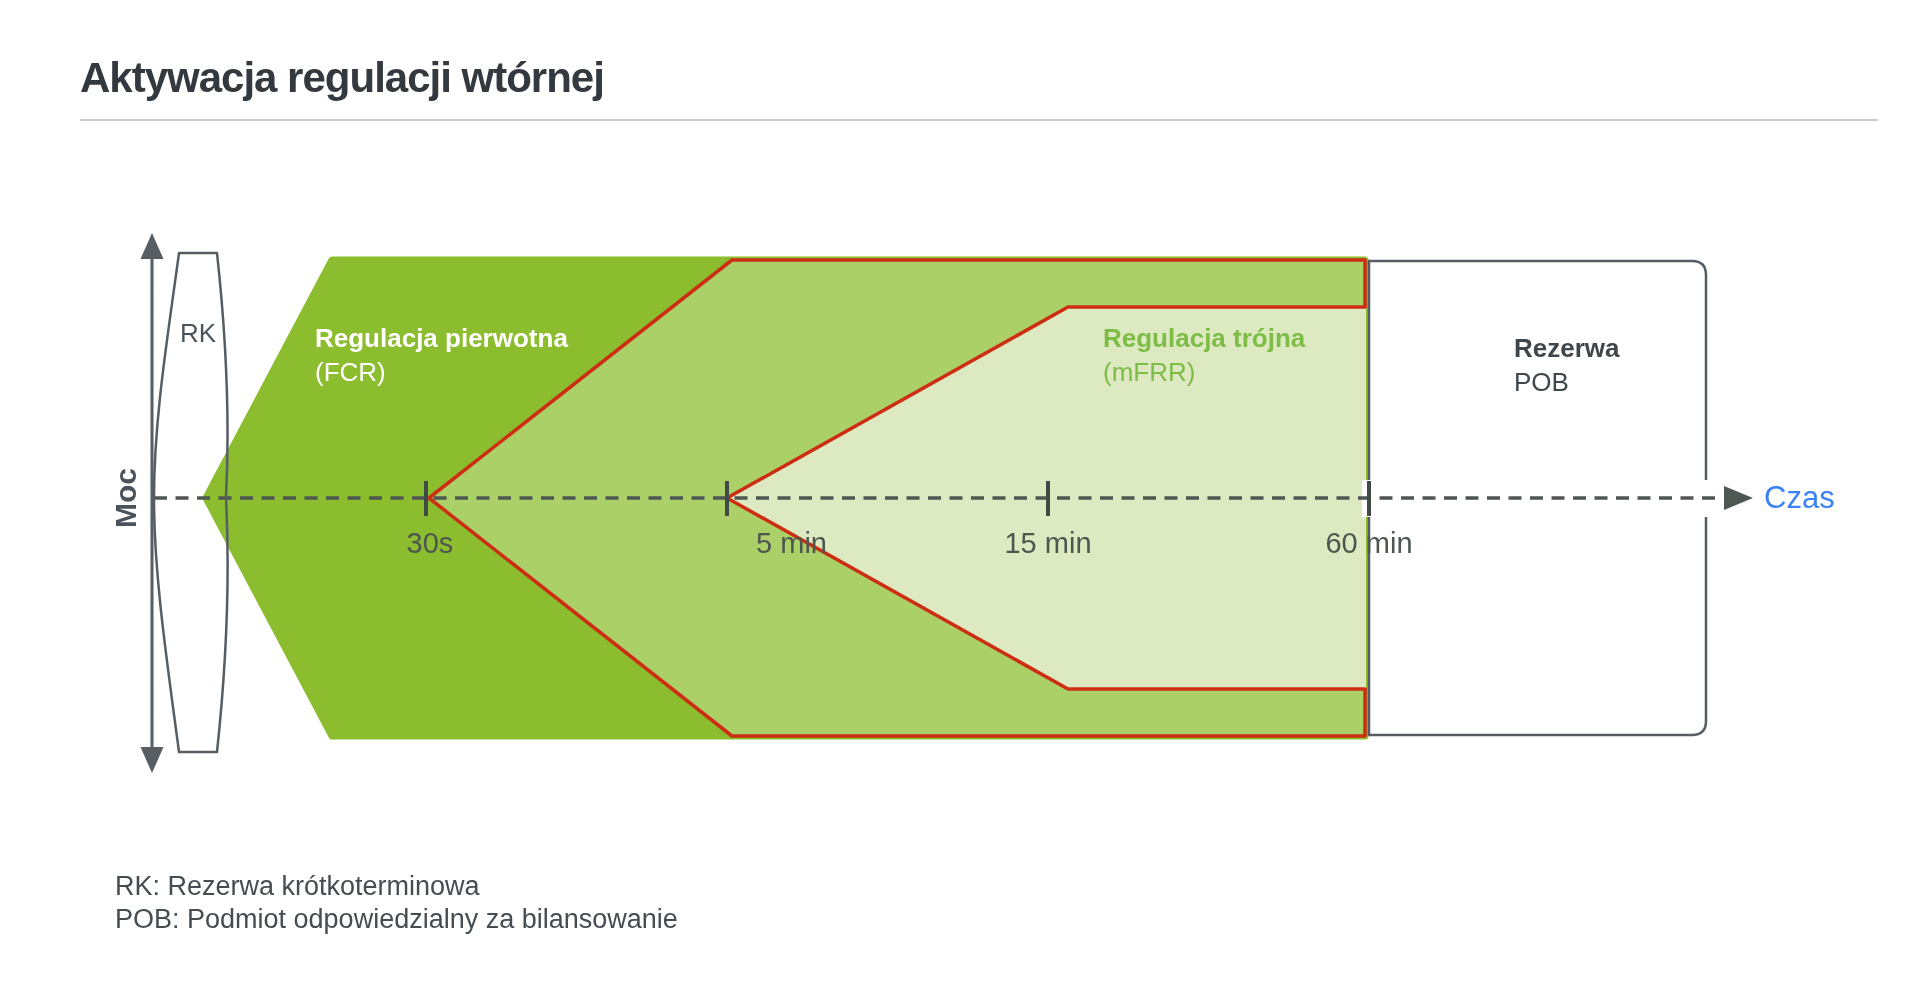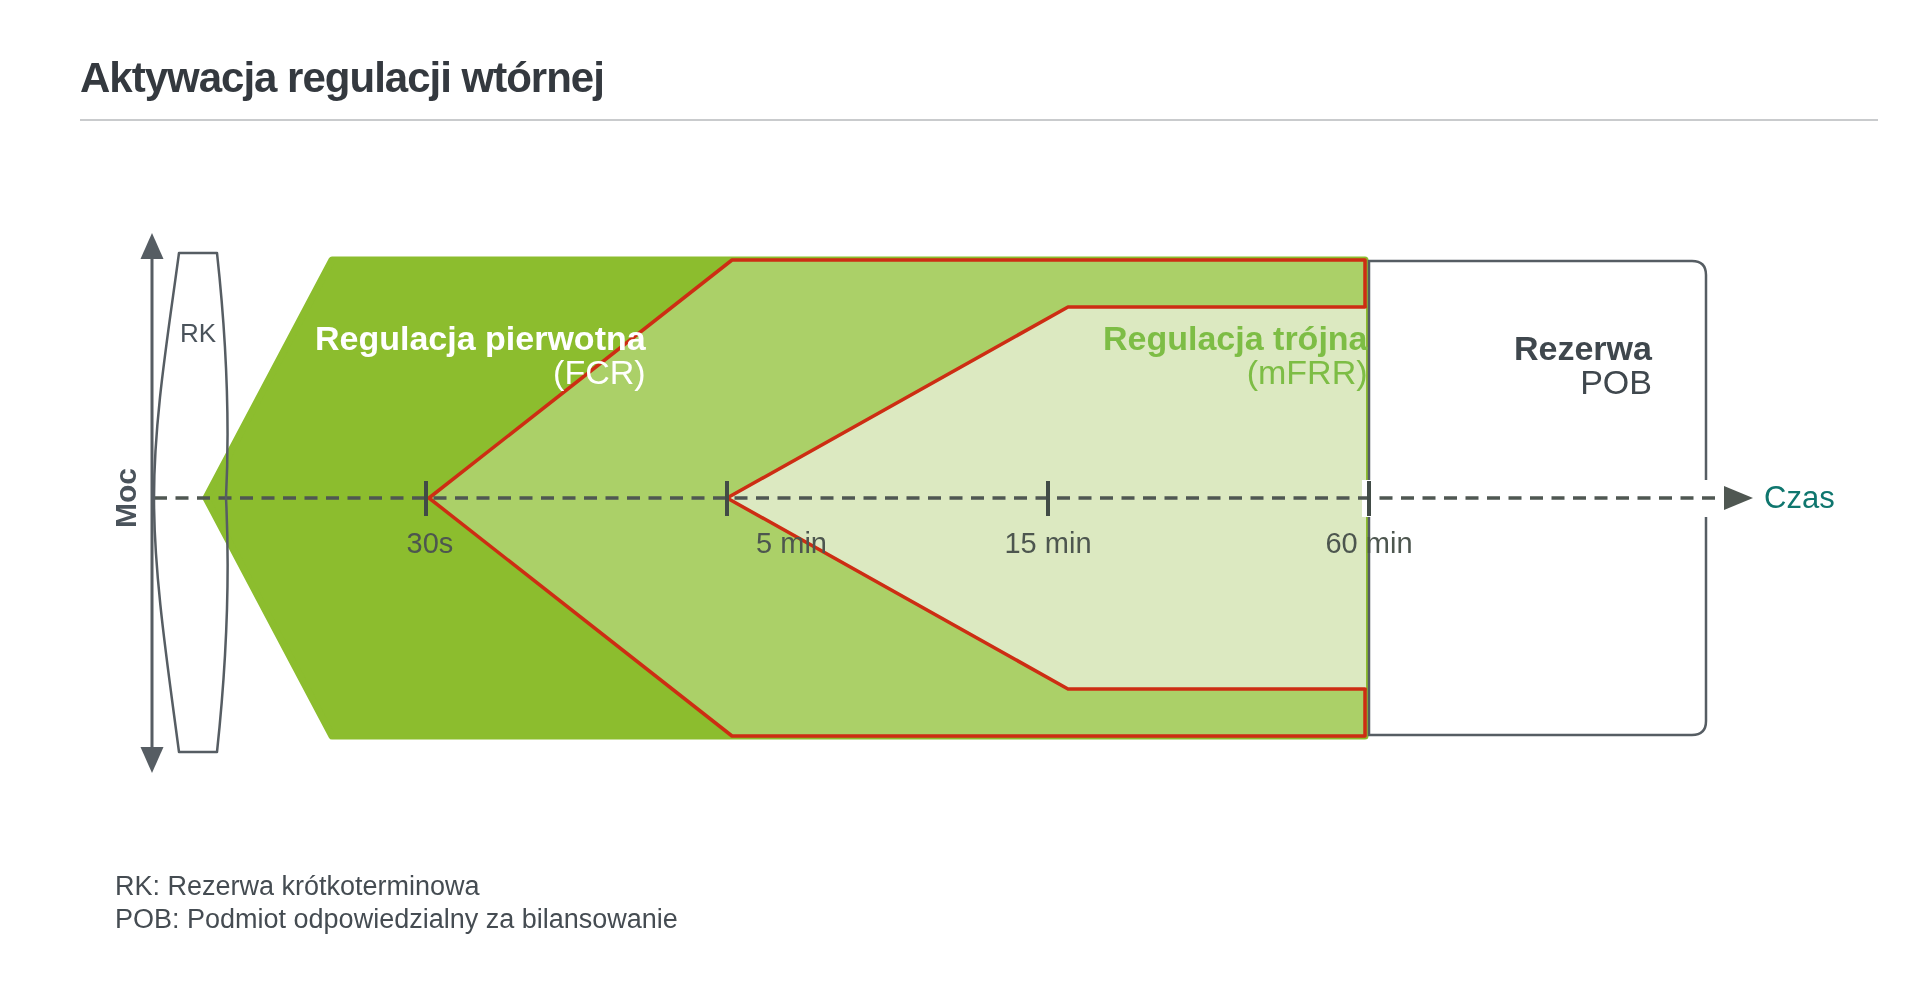--- a/index.html
+++ b/index.html
@@ -16,42 +16,42 @@
     letter-spacing: -1px; color: #34393f; white-space: nowrap;
   }
   .title-rule {
     position: absolute; left: 80px; top: 119px; width: 1798px; height: 2px;
     background: #c9cbcd;
   }
 
   .diagram-svg { position: absolute; left: 0; top: 0; }
 
   .region-label {
-    position: absolute; font-size: 34px; line-height: 34px;
-    color: #ffffff; white-space: nowrap; text-align: right;
+    position: absolute; font-size: 26px; line-height: 34px;
+    color: #ffffff; white-space: nowrap;
   }
   .region-label .l1 { font-weight: 700; }
   .region-label .l2 { font-weight: 400; }
   .region-label.fcr  { left: 315px;  top: 321px; }
   .region-label.afrr { left: 670px;  top: 321px; }
   .region-label.mfrr { left: 1103px; top: 321px; color: #7dbd45; }
   .region-label.pob  { left: 1514px; top: 331px; color: #3f474d; }
 
   .tick-label {
     position: absolute; top: 527px; width: 200px; text-align: center;
     font-size: 29px; color: #4d564f; white-space: nowrap;
   }
   .tick-label.t0 { left: 330px; }
   .tick-label.t1 { left: 627px; text-align: right; }
   .tick-label.t2 { left: 948px; }
   .tick-label.t3 { left: 1269px; }
 
   .x-axis-label {
     position: absolute; left: 1764px; top: 480px;
-    font-size: 31px; color: #0f766e; white-space: nowrap;
+    font-size: 31px; color: #3b82f6; white-space: nowrap;
   }
   .y-axis-label {
     position: absolute; left: 126px; top: 498px;
     transform: translate(-50%,-50%) rotate(-90deg);
     font-size: 30px; font-weight: 600; color: #4a535b; white-space: nowrap;
   }
   .rk-label {
     position: absolute; left: 158px; top: 318px; width: 80px; text-align: center;
     font-size: 26px; color: #4a535b;
   }

